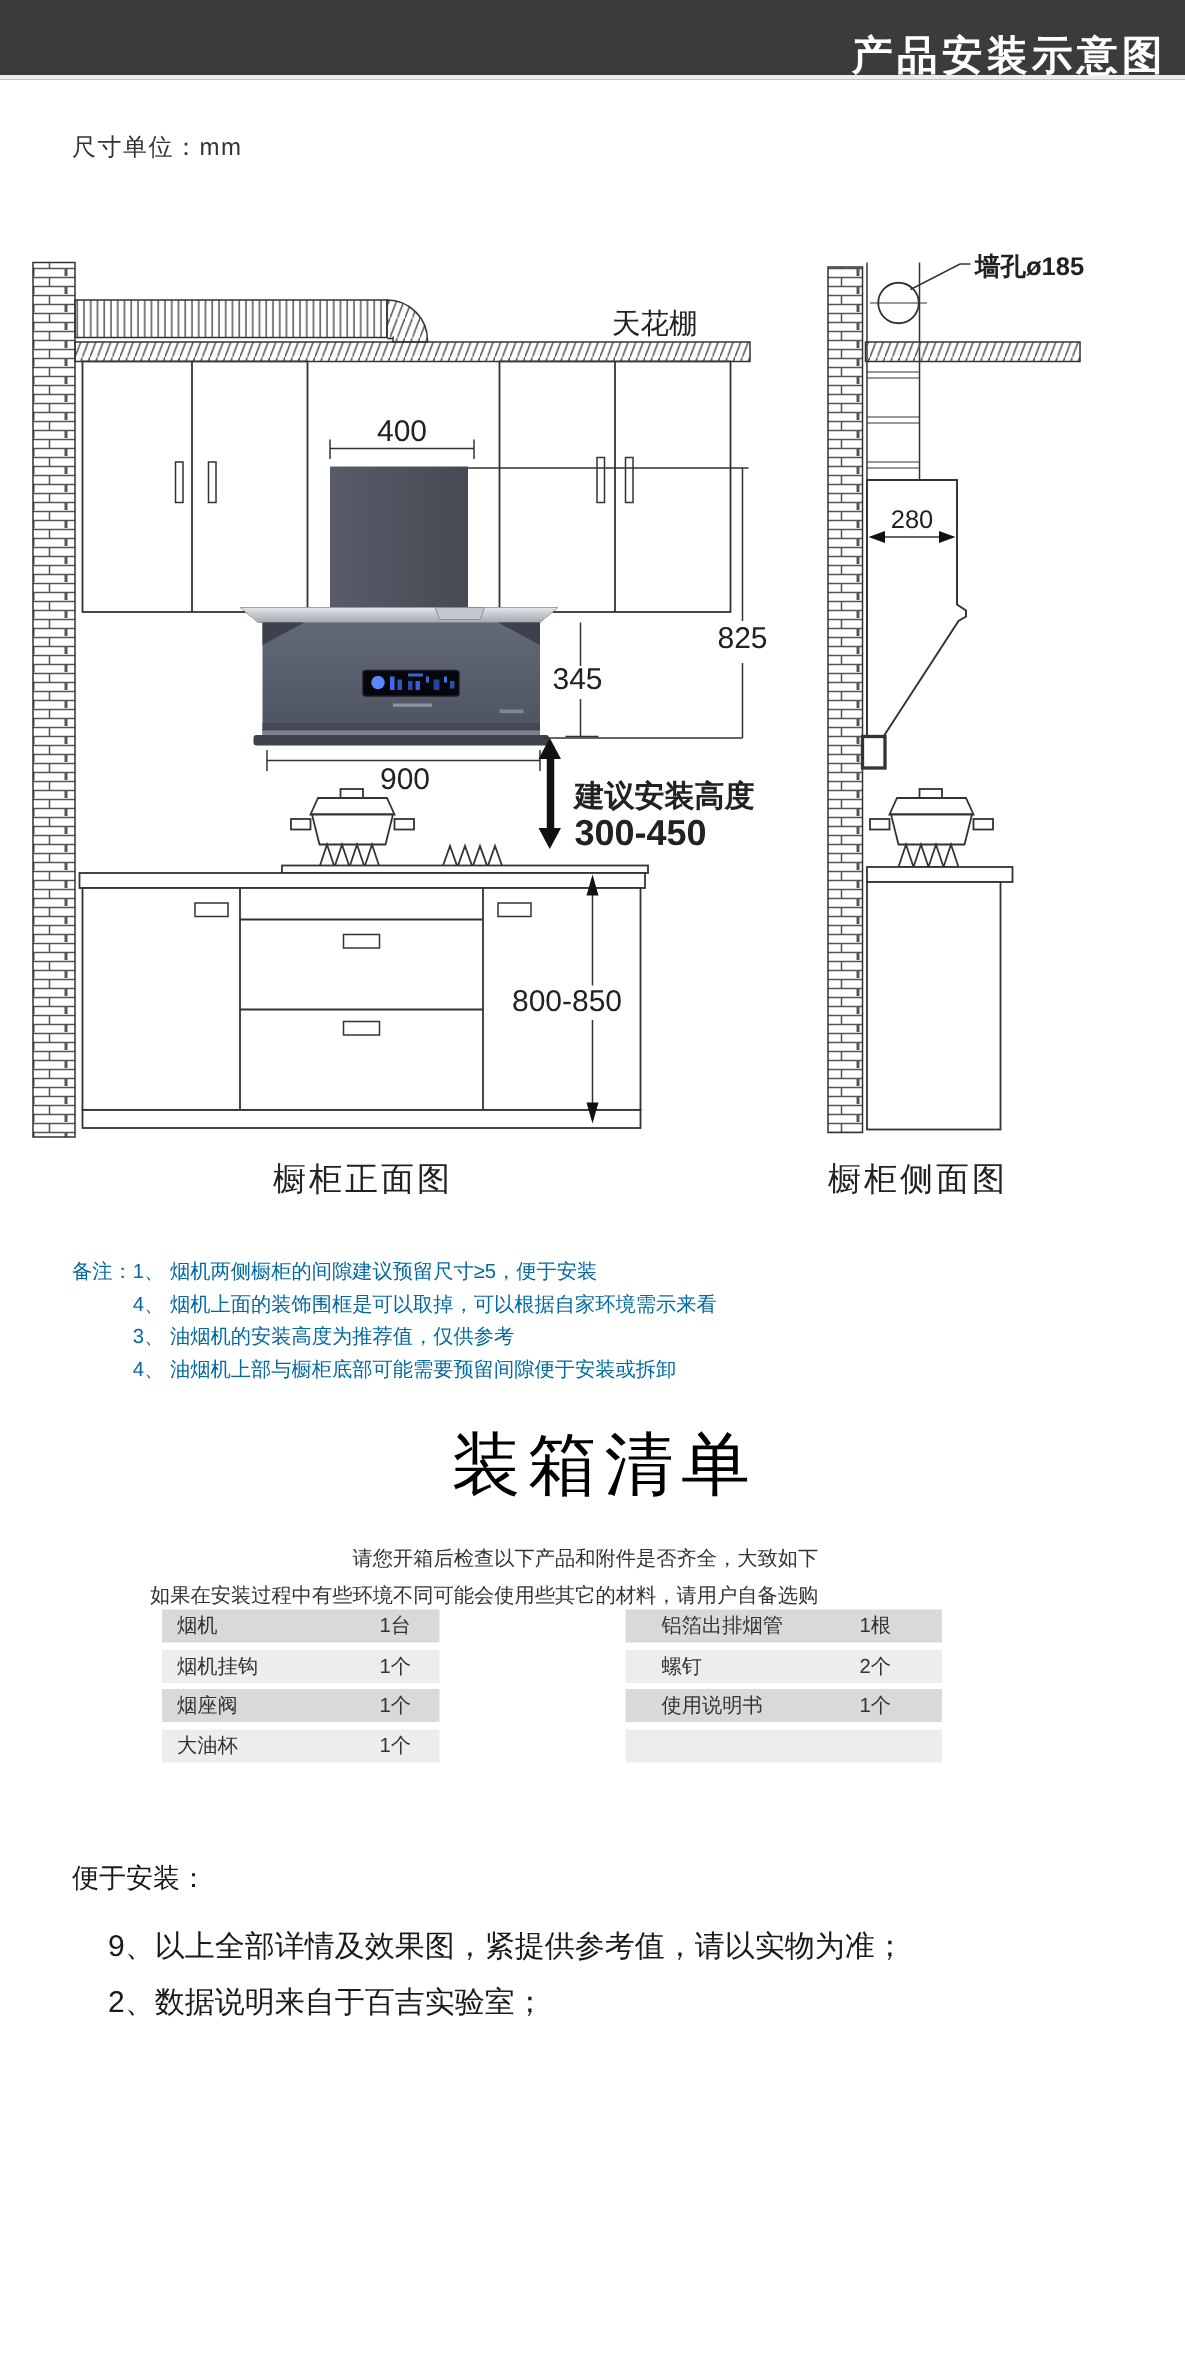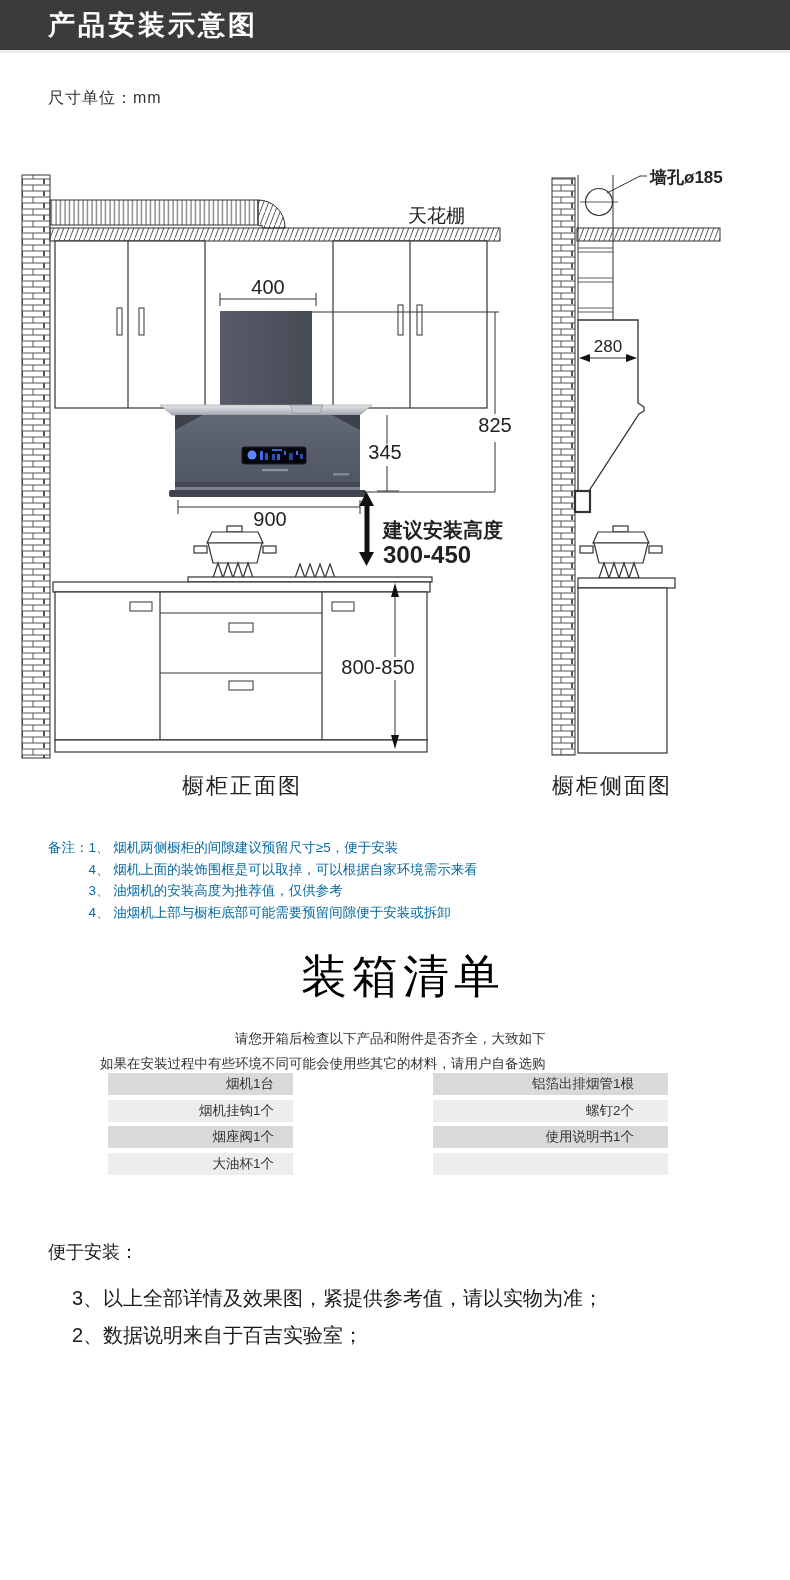--- a/index.html
+++ b/index.html
@@ -1,38 +1,38 @@
 <!DOCTYPE html>
 <html><head>
 <meta charset="utf-8">
 <style>
   html,body{margin:0;padding:0;}
   body{
     width:790px;height:1580px;background:#fff;position:relative;overflow:hidden;
     font-family:"Liberation Sans","DejaVu Sans",sans-serif;color:#333;
   }
   .header{position:absolute;top:0;left:0;width:790px;height:50px;background:#3b3b3b;border-bottom:3px solid #ececec;}
-  .header .title{margin:0;padding-left:48px;line-height:50px;font-size:27px;color:#ffffff;font-weight:700;letter-spacing:3px;}
+  .header .title{margin:12px;padding-left:48px;line-height:50px;font-size:27px;color:#ffffff;font-weight:700;letter-spacing:3px;text-align:right;}
   .unit-note{position:absolute;top:88px;left:48px;font-size:16px;color:#333;letter-spacing:1px;}
   svg.diagram{position:absolute;top:160px;left:0;}
   svg text{font-family:"Liberation Sans","DejaVu Sans",sans-serif;fill:#222;}
 
   .notes{position:absolute;top:837px;left:48px;display:flex;font-size:13.5px;color:#0369a1;line-height:21.5px;}
   .notes-label{white-space:nowrap;}
   .notes-items div{white-space:nowrap;}
 
   .pack-title{position:absolute;top:946px;left:0;width:790px;text-align:center;font-size:46px;font-weight:400;color:#000000;letter-spacing:5px;box-sizing:border-box;padding-left:16px;}
   .pack-intro{position:absolute;top:1026px;left:100px;font-size:13.5px;color:#333;line-height:25px;text-align:right;}
   .pack-table{position:absolute;top:1073px;}
   .pack-table.left{left:108px;width:185px;}
-  .pack-table.right{left:433px;width:235px;}
+  .pack-table.right{left:417px;width:211px;}
   .pack-row{display:flex;align-items:center;height:22px;margin-bottom:4.5px;font-size:13.5px;color:#333;}
   .pack-row:nth-child(odd){background:#d9d9d9;}
   .pack-row:nth-child(even){background:#ededed;}
-  .pname{flex:1;text-align:right;}
+  .pname{flex:1;}
   .pack-table.left .pname{padding-left:10px;}
   .pack-table.right .pname{padding-left:24px;}
   .pack-table.left .pqty{width:40px;}
   .pack-table.right .pqty{width:55px;}
 
   .special{position:absolute;top:1240px;left:48px;width:694px;color:#111;}
   .special-title{font-size:18px;margin-bottom:16px;color:#1a1a1a;}
   .sp-item{font-size:20px;line-height:37px;margin-left:24px;padding-left:20px;text-indent:-20px;color:#1a1a1a;}
 </style>
 </head>
@@ -286,15 +286,15 @@
     <span class="pqty">1个</span>
   </div>
   <div class="pack-row">
     <span class="pname"></span>
     <span class="pqty"></span>
   </div>
 </div>
 
 <div class="special">
   <div class="special-title">便于安装：</div>
-  <div class="sp-item">3、以上全部详情及效果图，紧提供参考值，请以实物为准；</div>
+  <div class="sp-item">9、以上全部详情及效果图，紧提供参考值，请以实物为准；</div>
   <div class="sp-item">2、数据说明来自于百吉实验室；</div>
 </div>
 
 </body></html>

